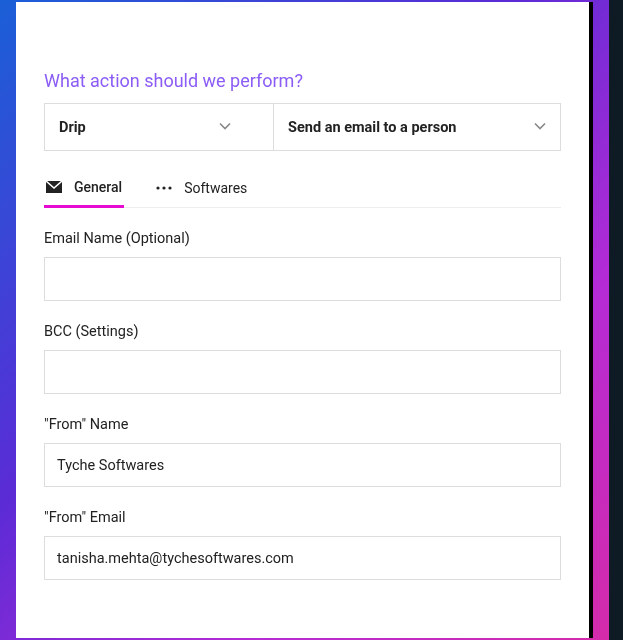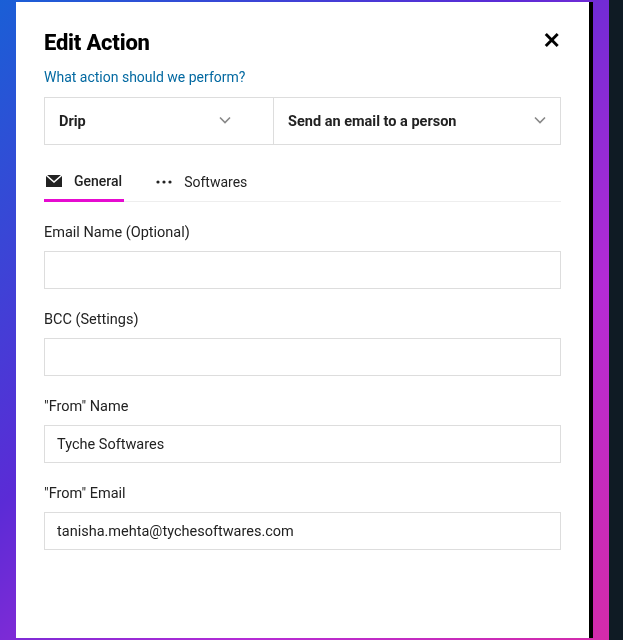--- a/index.html
+++ b/index.html
@@ -22,40 +22,40 @@
   .modal {
     position: absolute;
     top: 0; left: 0;
     width: 573px; height: 636px;
     background: #fff;
     padding: 28px 28px 0 28px;
   }
   .modal-header { display: flex; justify-content: space-between; align-items: flex-start; }
   .modal-title { font-size: 22px; font-weight: 800; color:#000; letter-spacing: -0.2px;}
   .close-btn { background: none; border: none; font-size: 22px; font-weight: 900; cursor: pointer; line-height: 1; color:#000;}
-  .question { margin-top: 14px; font-size: 14px; color: #0369a1; }
+  .question { margin-top: 40px; font-size: 18px; color: #8b5cf6; }
   .selects { display: flex; margin-top: 12px; border: 1px solid #ddd; }
   .sel {
     flex: 1; height: 46px; display: flex; align-items: center; padding: 0 14px;
     justify-content: space-between; font-size: 14.5px; cursor: pointer; color:#222;
     background:#fff;
     font-weight:bold;
   }
   .sel + .sel { border-left: 1px solid #ddd; margin-left: 28px; }
   .sel .chev { color: #888; }
   .tabs { display: flex; gap: 30px; margin-top: 28px; border-bottom: 1px solid #eee; }
   .tab { display: flex; align-items: center; gap: 12px; padding: 0 2px 10px; font-size: 14px; cursor: pointer; color:#222;}
   .tab .ico { display:inline-flex; }
   .tab.active { border-bottom: 3px solid #e60bd0; margin-bottom: -1px; font-weight: 500;}
   .content-row { display: flex; gap: 11px; margin-top: 22px; }
   .fields { flex: 1; }
   .field { margin-bottom: 22px; }
   .field-label { font-size: 14.5px; color: #222; margin-bottom: 10px; }
   .field-input {
-    width: 100%; height: 38px; border: 1px solid #ddd; padding: 0 12px;
+    width: 100%; height: 44px; border: 1px solid #ddd; padding: 0 12px;
     font-size: 14.5px; font-family: inherit; outline: none; background:#fff; color:#222;
   }
   .preview {
     width: 176px; height: 234px;
     border: 1px dashed #bbb; padding: 10px; position: relative;
     flex-shrink: 0;
   }
   .preview-inner { position:absolute; inset:10px; }
   .sk { background:#f0f0f0; position:absolute; }
   .edit-email-shadow {
@@ -71,26 +71,20 @@
 </style>
 </head>
 <body>
 
 <div class="bg-frame"></div>
 <div class="dark-strip"></div>
 
 <div class="modal-outer">
   <div class="modal">
 
-    <div class="modal-header">
-      <h1 class="modal-title">Edit Action</h1>
-      <button class="close-btn">
-        <span>✕</span>
-      </button>
-    </div>
 
     <div class="question">What action should we perform?</div>
 
     <div class="selects">
       <div class="sel">
         <span>Drip</span>
         <span class="chev">
           <svg width="12" height="12" viewBox="0 0 12 12">
               <path d="M1 3.5 L6 8.5 L11 3.5" stroke="#888" stroke-width="1.6" fill="none"></path>
             </svg>

